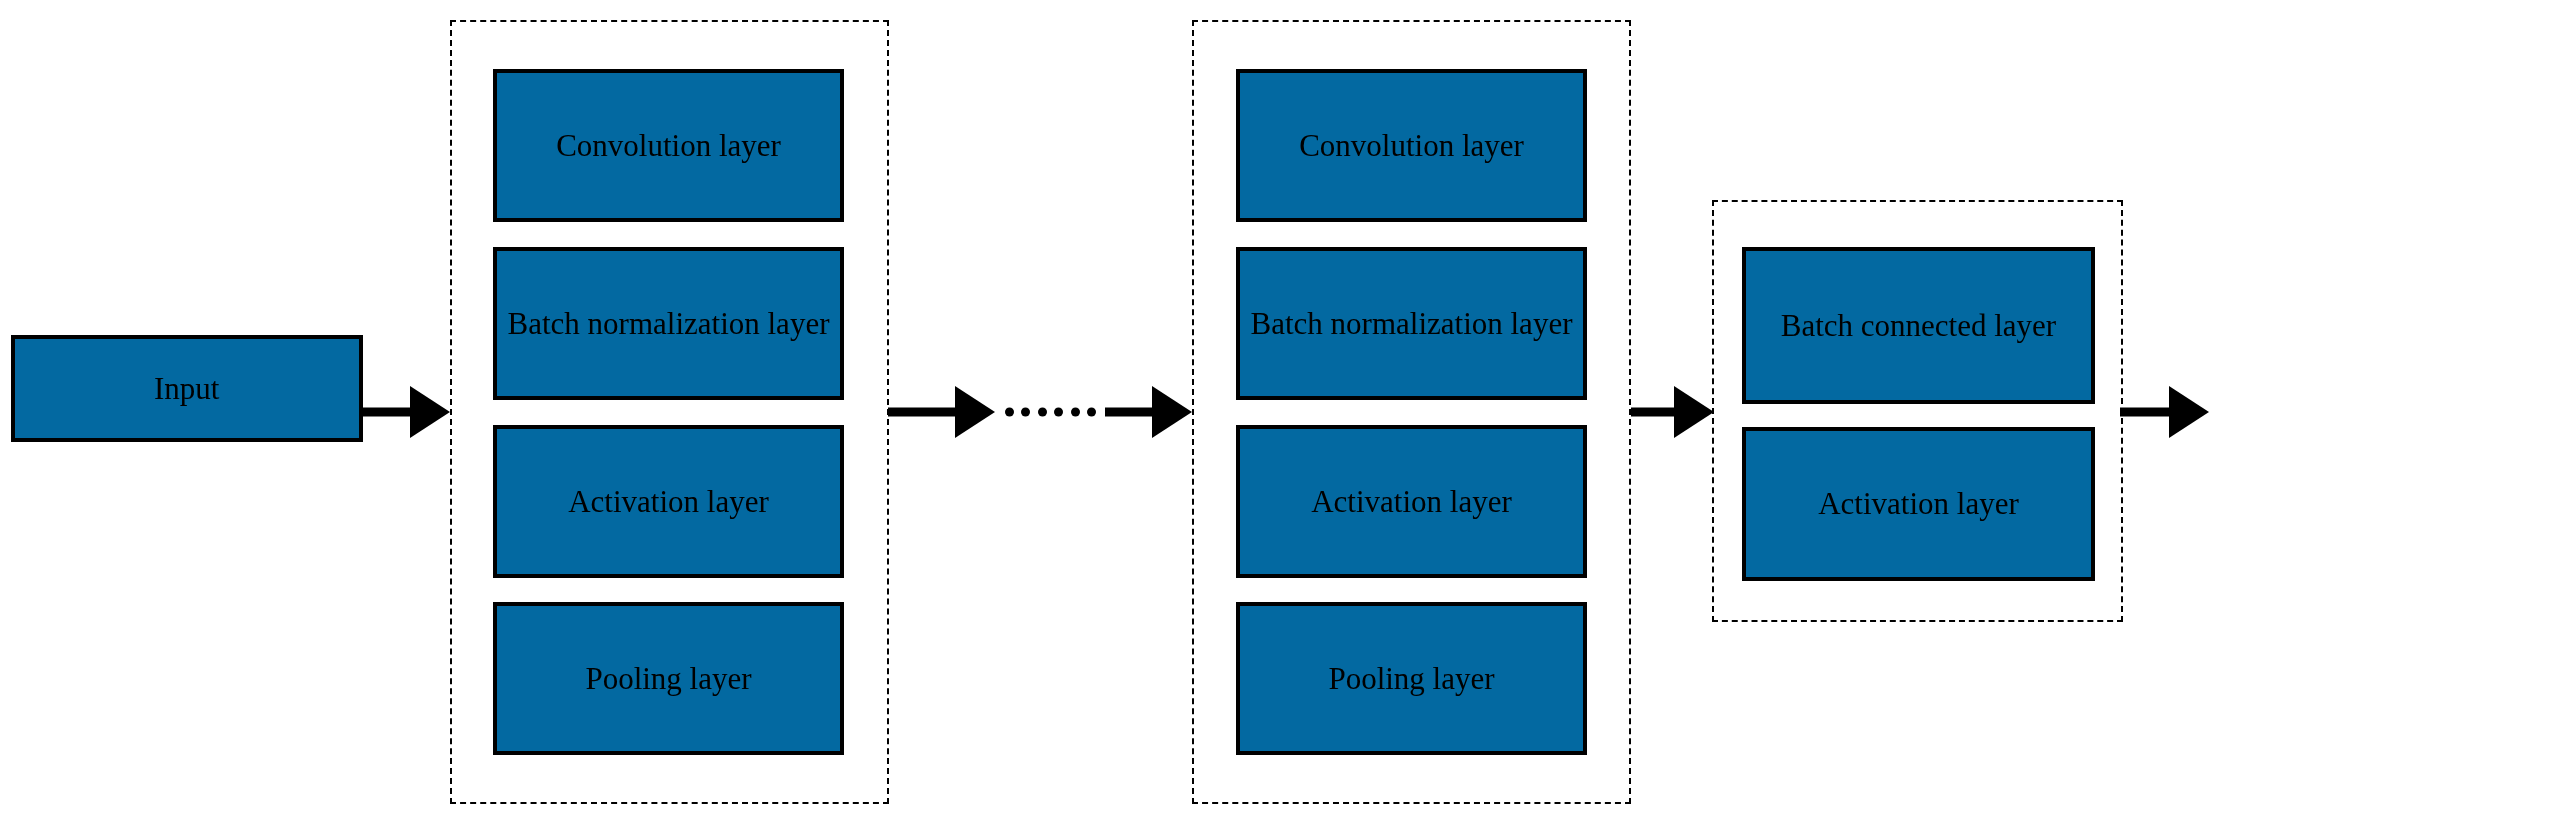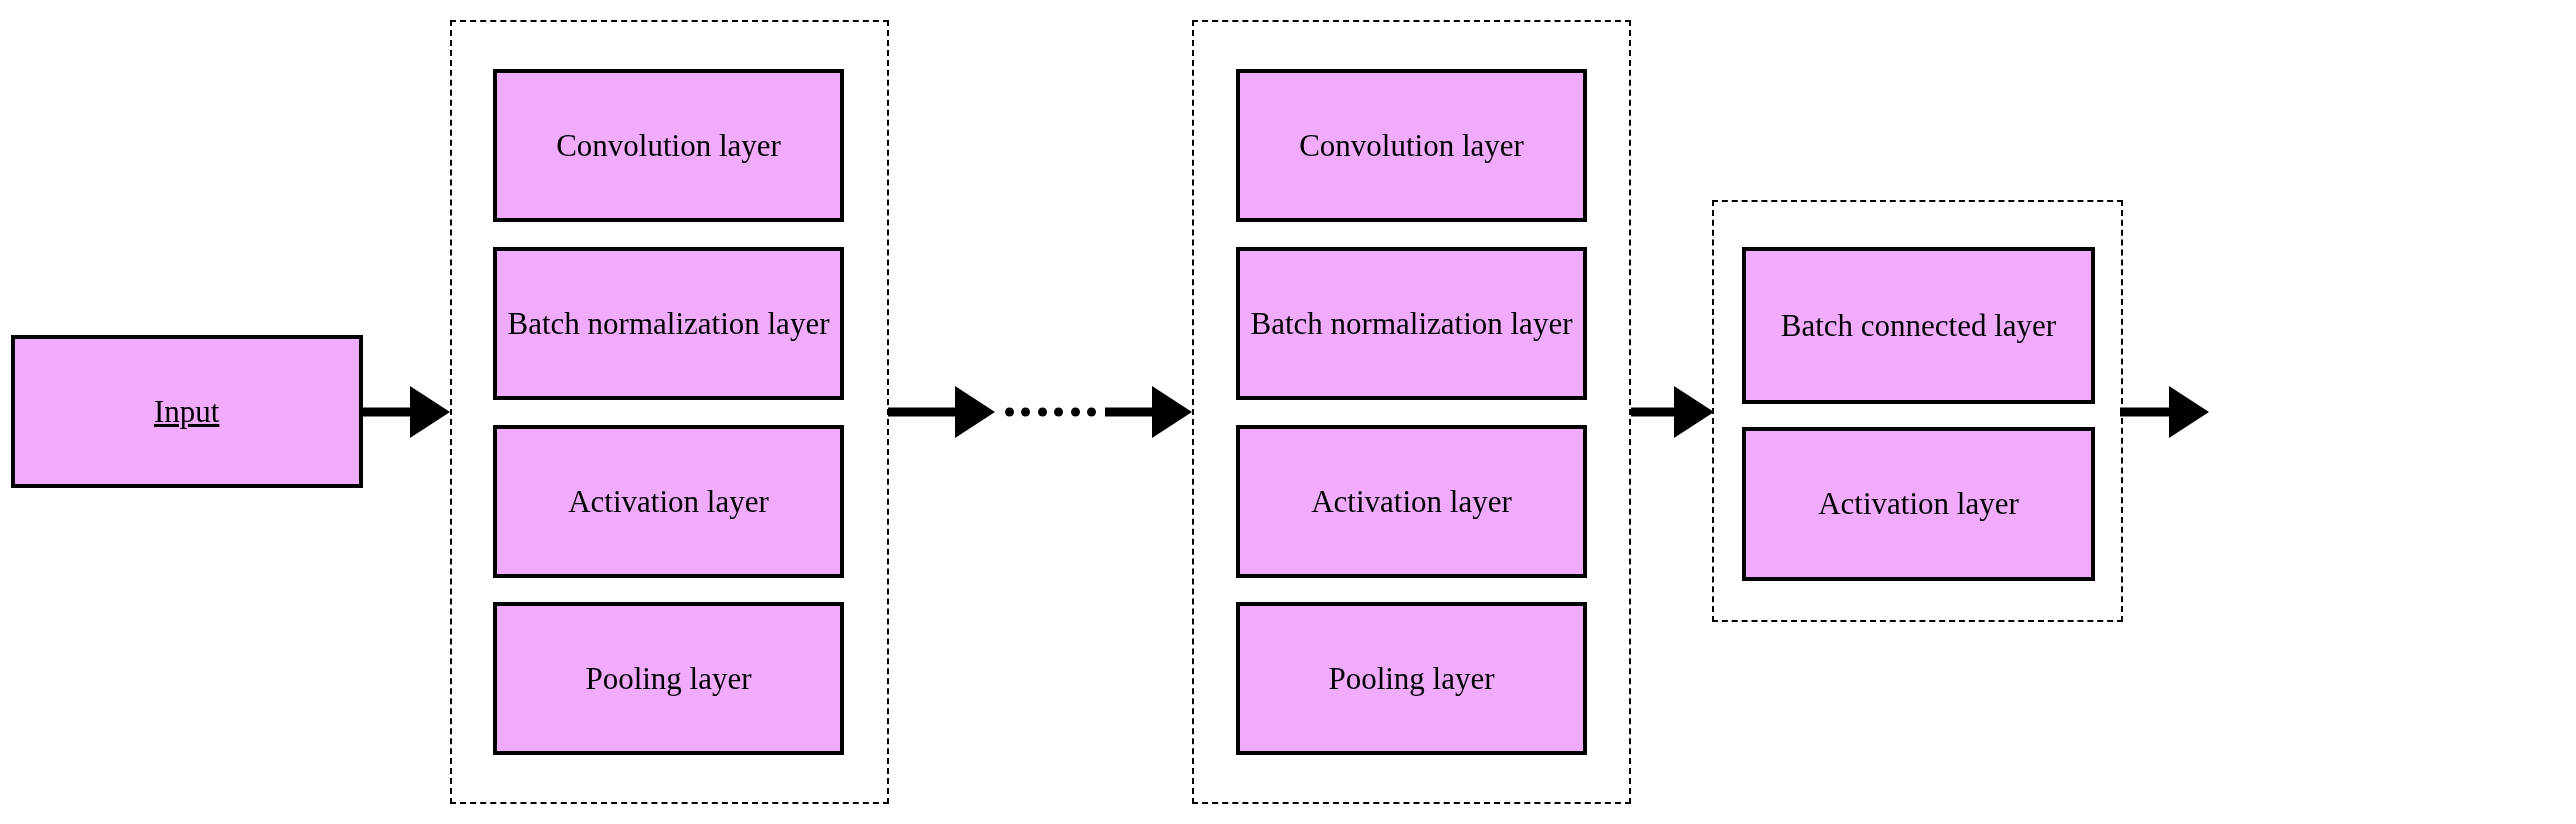--- a/index.html
+++ b/index.html
@@ -15,21 +15,21 @@
     background: #ffffff;
     overflow: hidden;
     font-family: "Liberation Serif", "DejaVu Serif", serif;
   }
 
   
   .box {
     position: absolute;
     box-sizing: border-box;
     border: 4.1px solid #000000;
-    background: #f0abfc;
+    background: #0369a1;
     display: flex;
     align-items: center;
     justify-content: flex-end;
     text-align: center;
     color: #000000;
     line-height: 1.22;
     padding: 0 8.2px;
   }
   .box-label {
     display: block;
@@ -84,21 +84,21 @@
   }
 
   
   .fs-main { font-size: 31px; }
 </style>
 </head>
 <body>
 
 <div id="canvas">
 
-  <div class="box fs-main" style="left:10.7px; top:335px; width:352px; height:153px;text-decoration:underline;">
+  <div class="box fs-main" style="left:10.7px; top:335px; width:352px; height:107px;">
     <span class="box-label">Input</span>
   </div>
 
   <div class="arrow" style="left:363px; top:412px; width:87px;">
     <div class="arrow-shaft" style="width:49px;"></div>
     <div class="arrow-head" style="left:47px;"></div>
   </div>
 
   <div class="group-frame" style="left:450px; top:20px; width:439px; height:784px;">
   </div>

